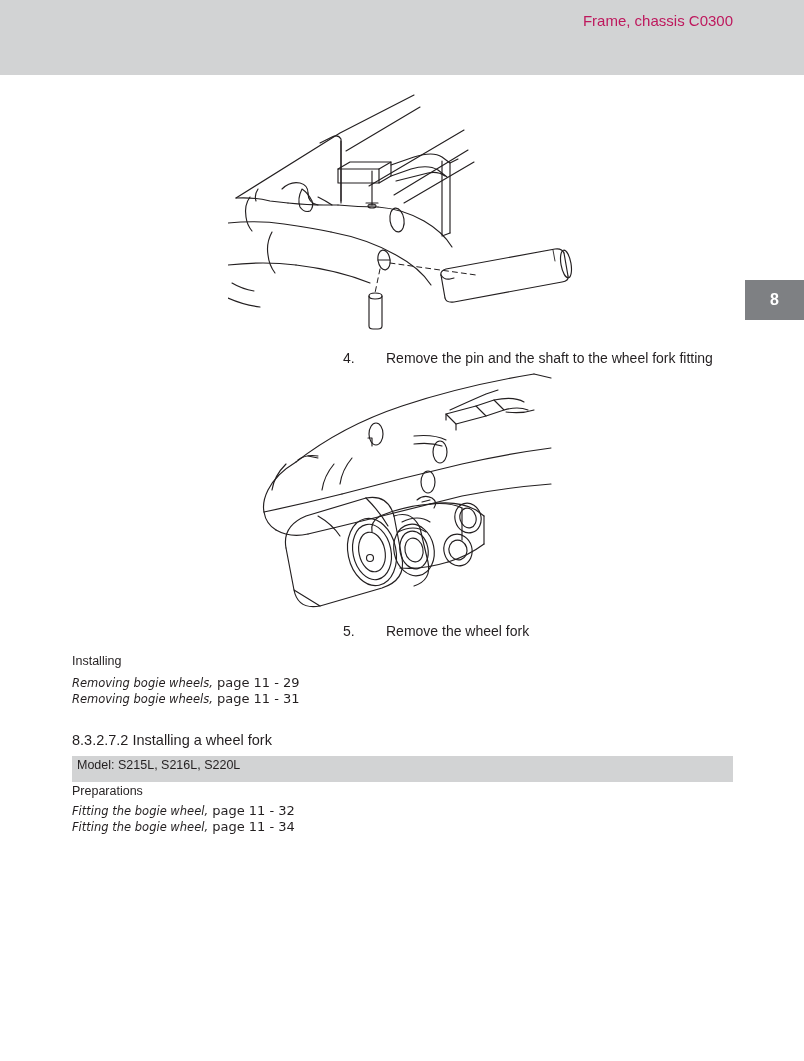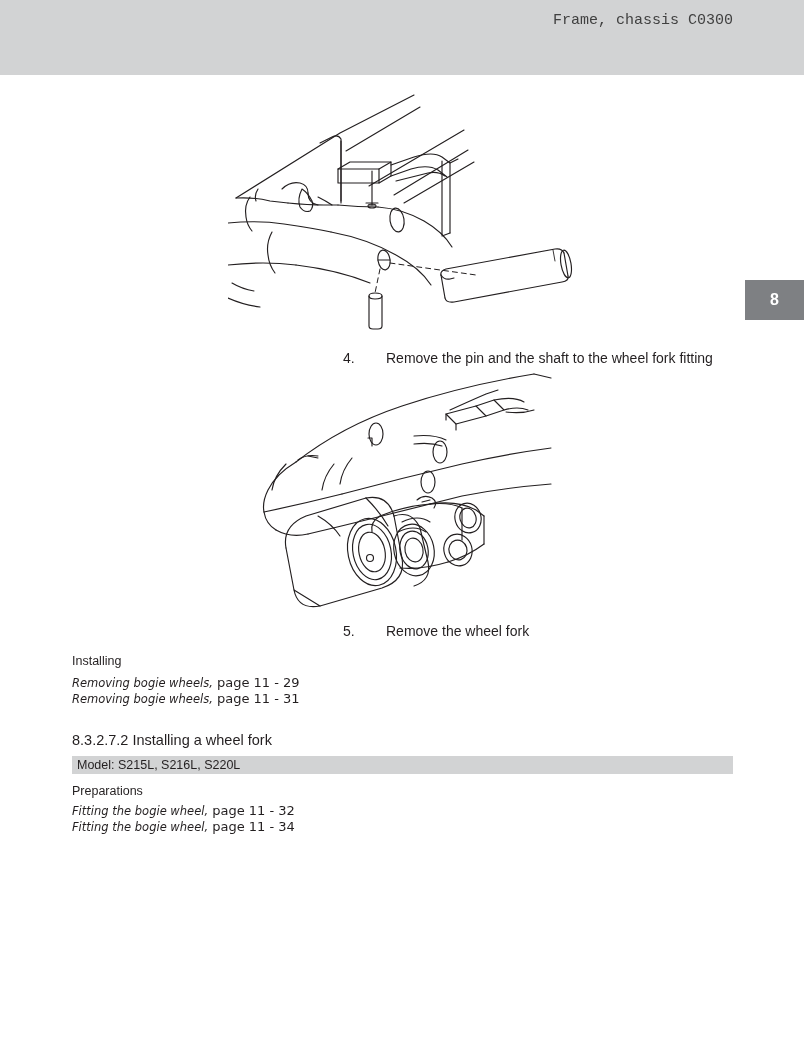--- a/index.html
+++ b/index.html
@@ -37,23 +37,22 @@
     font-weight: bold;
     line-height: 24px;
     letter-spacing: 0.1px;
     color: #231f20;
     white-space: nowrap;
   }
   .header-subtitle {
     font-size: 15px;
     font-weight: normal;
     line-height: 22px;
-    color: #404040;
-    white-space: nowrap;
-    font-family: Liberation Mono, monospace;
+    color: #be185d;
+    white-space: nowrap;
   }
 
   
   .chapter-tab {
     position: absolute;
     left: 745px;
     top: 280px;
     width: 59px;
     height: 40px;
     background: #7e8083;
@@ -141,21 +140,21 @@
     color: #231f20;
     white-space: nowrap;
   }
 
   
   .model-banner {
     position: absolute;
     left: 72px;
     top: 756px;
     width: 661px;
-    height: 18px;
+    height: 26px;
     background: #d2d3d4;
   }
   .model-banner-text {
     position: absolute;
     left: 5px;
     top: 2px;
     font-size: 12.5px;
     line-height: 15px;
     color: #231f20;
     white-space: nowrap;

